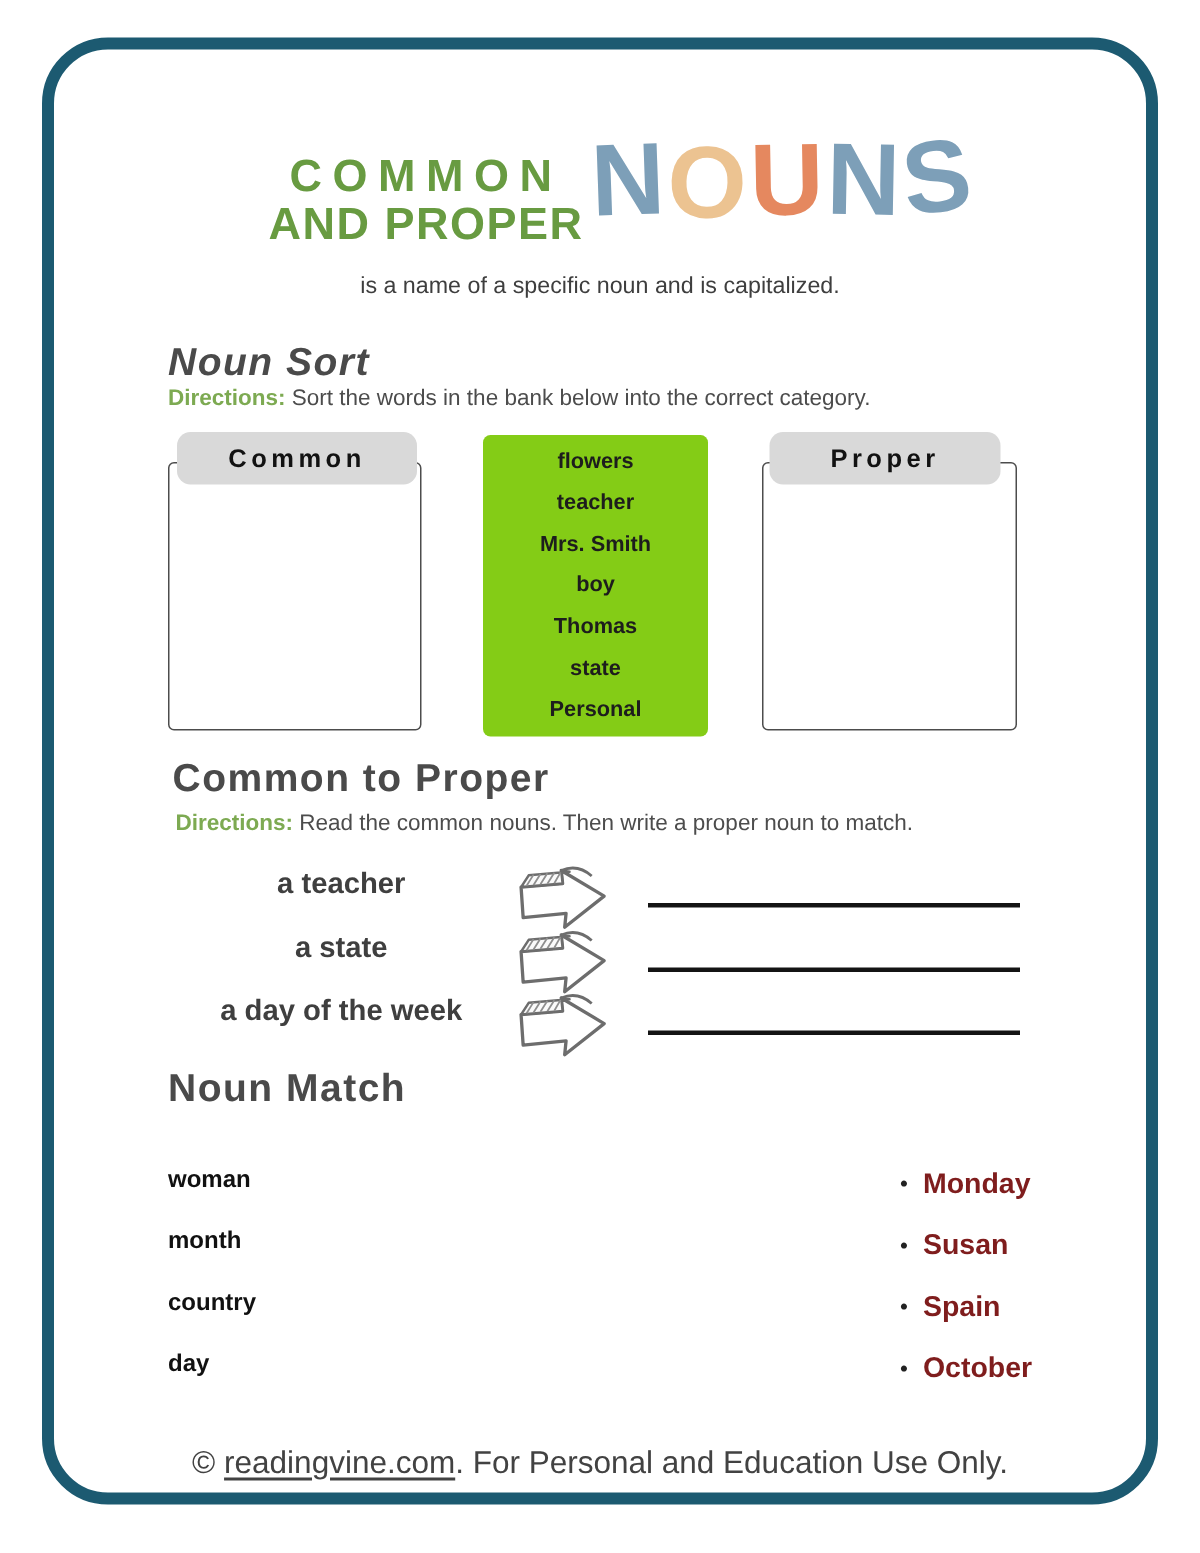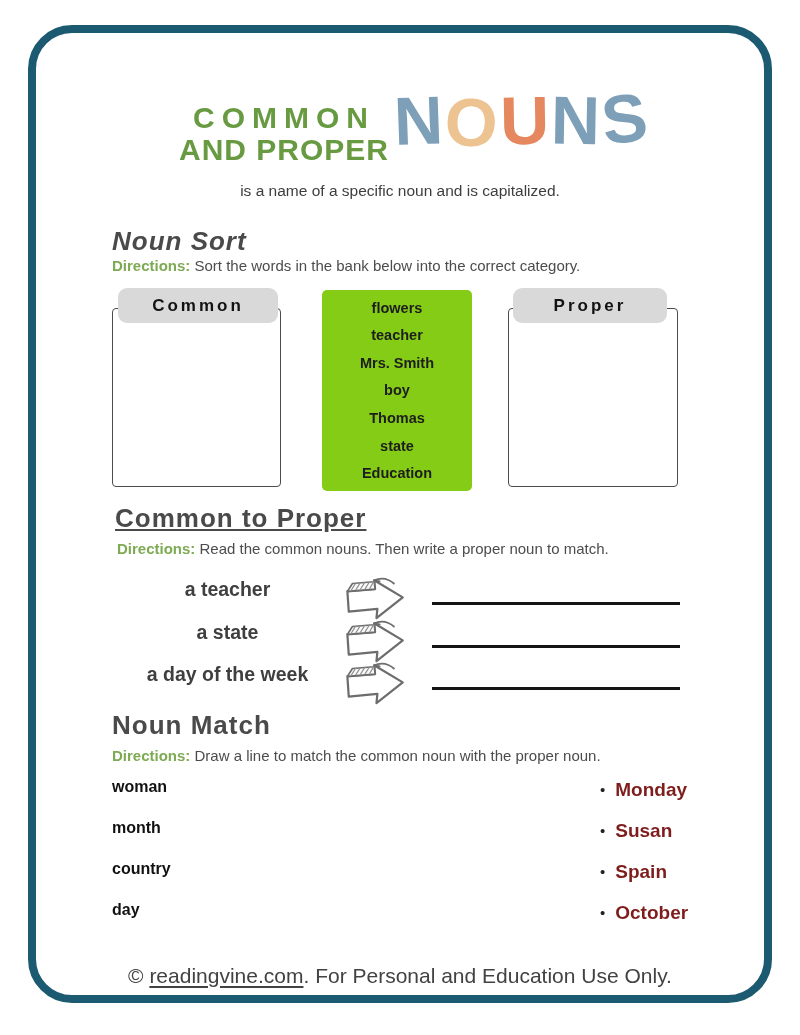--- a/index.html
+++ b/index.html
@@ -31,21 +31,21 @@
   .description{
     position:absolute;left:0;right:0;top:180px;text-align:center;
     font-size:15.5px;font-weight:500;color:#3e3e3e;line-height:1.45;
   }
   
   .sec-heading{
     position:absolute;margin:0;font-size:26px;font-weight:700;color:#4a4a4a;
     letter-spacing:1px;
   }
   .h-noun-sort{left:112px;top:226px;font-style:italic;}
-  .h-ctp{left:115px;top:503px;text-decoration:underline;}
+  .h-ctp{left:115px;top:503px;}
   .h-match{left:112px;top:710px;}
   .dir{position:absolute;margin:0;font-size:15px;font-weight:500;color:#4c4c4c;}
   .dir .dir-label{color:#7daa52;font-weight:700;}
   .dir-sort{left:112px;top:257px;}
   .dir-ctp{left:117px;top:540px;}
   .dir-match{left:112px;top:747px;}
   
   .sort-label{
     position:absolute;background:#d9d9d9;border-radius:9px;z-index:2;
     font-size:17px;font-weight:700;color:#121212;letter-spacing:3px;
@@ -135,21 +135,21 @@
   <div class="sort-label common-label">Common</div>
   <div class="sort-box common-box"></div>
 
   <div class="word-bank">
     <div class="wb-item">flowers</div>
     <div class="wb-item">teacher</div>
     <div class="wb-item">Mrs. Smith</div>
     <div class="wb-item">boy</div>
     <div class="wb-item">Thomas</div>
     <div class="wb-item">state</div>
-    <div class="wb-item">Education</div>
+    <div class="wb-item">Personal</div>
   </div>
 
   <div class="sort-label proper-label">Proper</div>
   <div class="sort-box proper-box"></div>
 
   <h2 class="sec-heading h-ctp">Common to Proper</h2>
   <p class="dir dir-ctp"><span class="dir-label">Directions:</span><span> Read the common nouns. Then write a proper noun to match.</span></p>
 
   <div class="ctp-row ctp-row-0">
     <div class="ctp-label">a teacher</div>
@@ -167,21 +167,20 @@
   </div>
   <div class="ctp-row ctp-row-2">
     <div class="ctp-label">a day of the week</div>
     <svg class="arrow" viewBox="0 0 76 52">
         <use href="#arrow-doodle"></use>
       </svg>
     <div class="write-line"></div>
   </div>
 
   <h2 class="sec-heading h-match">Noun Match</h2>
-  <p class="dir dir-match"><span class="dir-label">Directions:</span><span> Draw a line to match the common noun with the proper noun.</span></p>
 
   <div class="match-row match-row-0">
     <span class="match-left">woman</span>
     <span class="match-right">
       <span class="match-bullet">•</span>
       <span class="match-word">Monday</span>
     </span>
   </div>
   <div class="match-row match-row-1">
     <span class="match-left">month</span>

